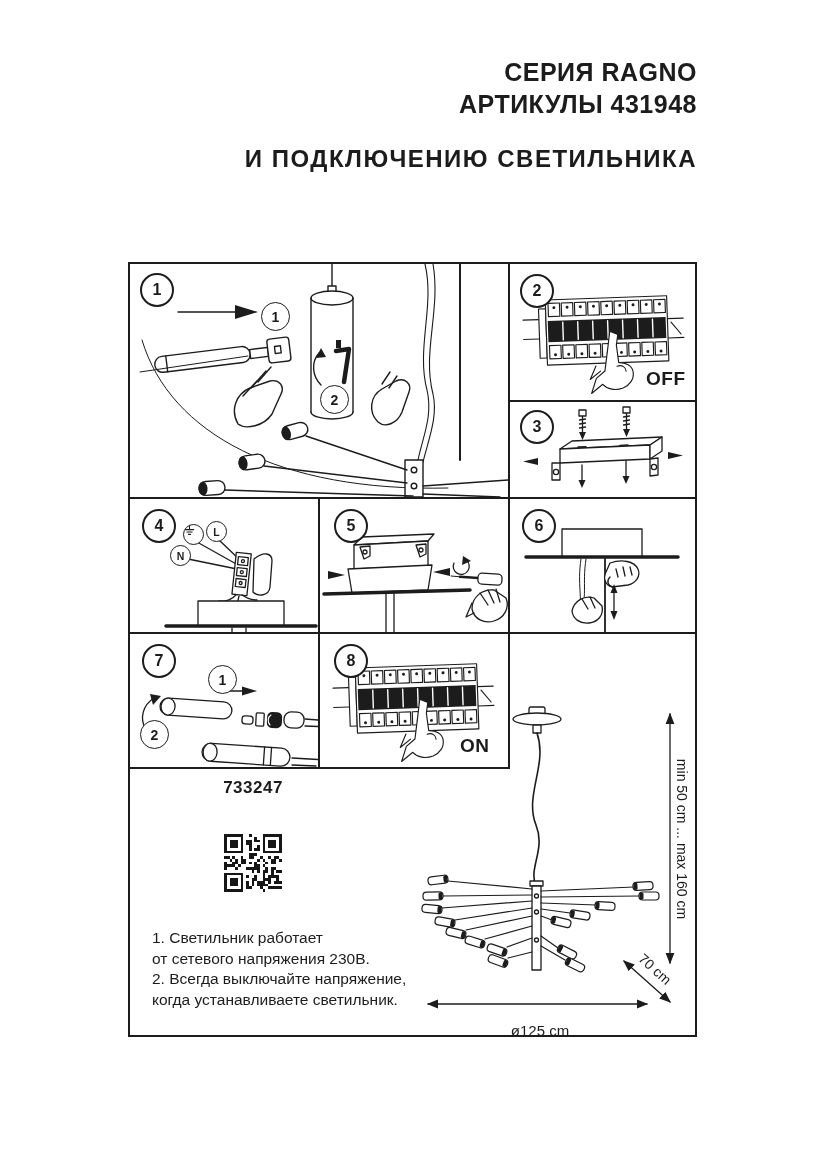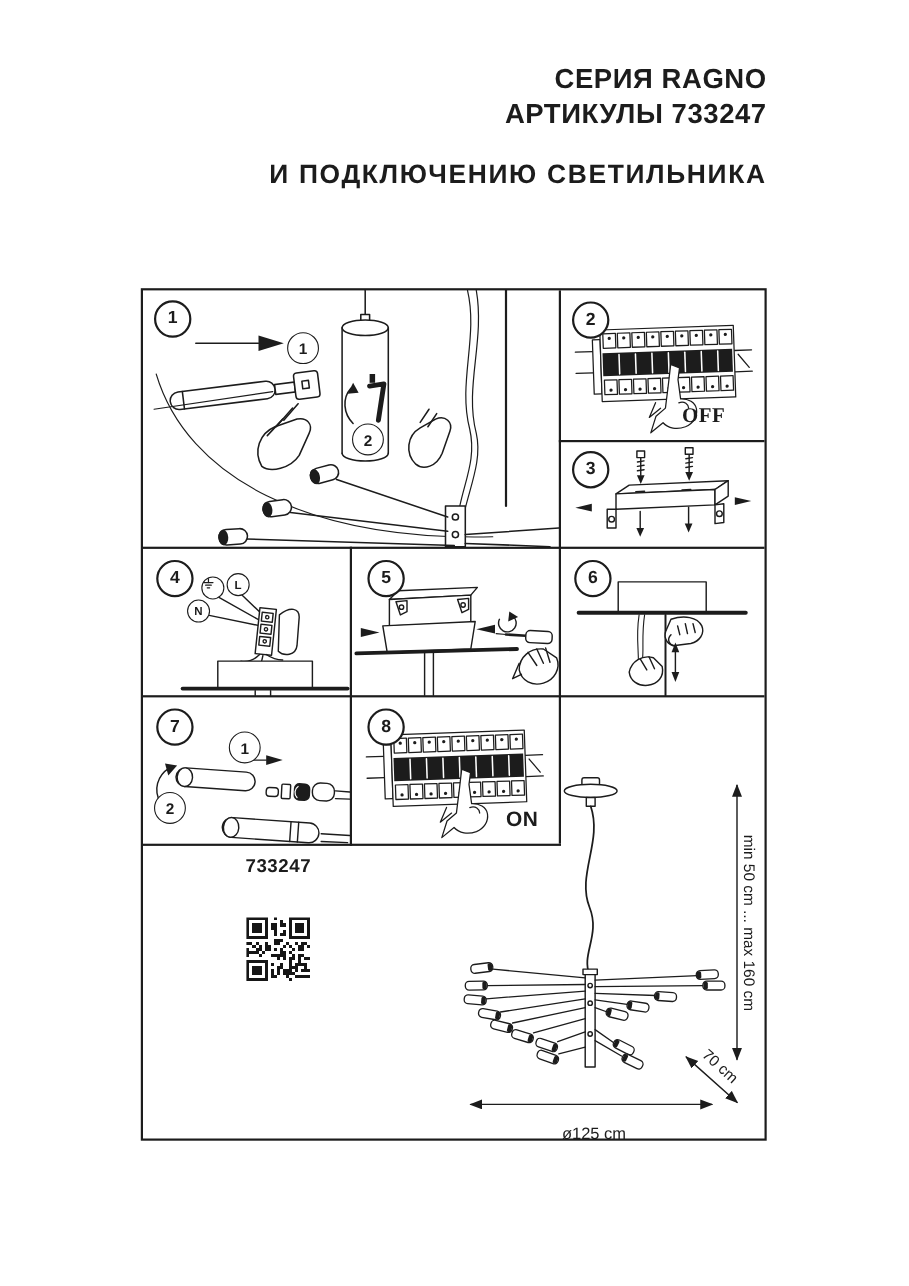--- a/index.html
+++ b/index.html
@@ -121,21 +121,21 @@
       <g id="lampL" stroke="#1c1c1c" stroke-width="1.2">
         <rect x="-10" y="-4" width="20" height="8" rx="3.5" fill="#fff"></rect>
         <rect x="5.5" y="-3.5" width="4" height="7" rx="1.5" fill="#1c1c1c" stroke="none"></rect>
       </g>
     </defs>
   </svg>
 
   
   <div id="hdr-series">
     <div>СЕРИЯ RAGNO</div>
-    <div>АРТИКУЛЫ 733247</div>
+    <div>АРТИКУЛЫ 431948</div>
   </div>
   <div id="hdr-title">
     <div>И ПОДКЛЮЧЕНИЮ СВЕТИЛЬНИКА</div>
   </div>
 
   
   <div id="main-box">
     <div class="gridline" style="left:378px;top:0;width:2px;height:503px;"></div>
     <div class="gridline" style="left:378px;top:136px;width:187px;height:2px;"></div>
     <div class="gridline" style="left:0;top:233px;width:565px;height:2px;"></div>
@@ -199,21 +199,21 @@
           <g transform="translate(82,224) rotate(-4)">
             <rect x="-13" y="-7" width="26" height="14" rx="7" fill="#fff"></rect>
             <ellipse cx="-9" cy="0" rx="4.5" ry="7" fill="#1c1c1c" stroke="none"></ellipse>
           </g>
         </g>
       </svg>
     </div>
 
     <div class="panel" style="left:380px;top:0;width:185px;height:136px;">
       <div class="badge" style="left:10px;top:10px;">2</div>
-      <div class="switch-label" style="left:110px;top:104px;font-family:Liberation Serif, serif;">OFF</div>
+      <div class="switch-label" style="left:136px;top:104px;">OFF</div>
       <svg width="185" height="136" viewBox="0 0 185 136">
         <use href="#breaker-sym" transform="translate(26,24) scale(0.88) rotate(-2)"></use>
       </svg>
     </div>
 
     <div class="panel" style="left:380px;top:138px;width:185px;height:95px;">
       <div class="badge" style="left:10px;top:8px;">3</div>
       <svg width="185" height="95" viewBox="0 0 185 95">
         <g stroke="#1c1c1c" fill="none" stroke-width="1.3" stroke-linecap="round" stroke-linejoin="round">
           <g>
@@ -503,20 +503,26 @@
       <rect x="8" y="19" width="1" height="1" fill="#161616"></rect>
       <rect x="9" y="19" width="1" height="1" fill="#161616"></rect>
       <rect x="13" y="19" width="1" height="1" fill="#161616"></rect>
       <rect x="16" y="19" width="1" height="1" fill="#161616"></rect>
       <rect x="17" y="19" width="1" height="1" fill="#161616"></rect>
       <rect x="18" y="19" width="1" height="1" fill="#161616"></rect>
       <rect x="19" y="19" width="1" height="1" fill="#161616"></rect>
       <rect x="20" y="19" width="1" height="1" fill="#161616"></rect>
       <rect x="14" y="20" width="1" height="1" fill="#161616"></rect>
     </svg>
+  <div id="warnings">
+    <div>1. Светильник работает</div>
+    <div>от сетевого напряжения 230В.</div>
+    <div>2. Всегда выключайте напряжение,</div>
+    <div>когда устанавливаете светильник.</div>
+  </div>
 
   
   <svg style="left:410px;top:690px;position:absolute;overflow:visible;" width="300" height="335" viewBox="0 0 300 335">
     <g stroke="#1c1c1c" fill="none" stroke-width="1.3" stroke-linecap="round" stroke-linejoin="round">
       <rect x="119" y="17" width="16" height="10" rx="2" fill="#fff"></rect>
       <ellipse cx="127" cy="29" rx="24" ry="6" fill="#fff"></ellipse>
       <rect x="123" y="35" width="8" height="8" fill="#fff"></rect>
       <path d="M127,43 C138,75 114,105 126,135 C136,160 118,178 126,196" stroke-width="1.6"></path>
       <rect x="120" y="191" width="13" height="5" fill="#fff"></rect>
       <rect x="122" y="196" width="9" height="84" fill="#fff"></rect>

